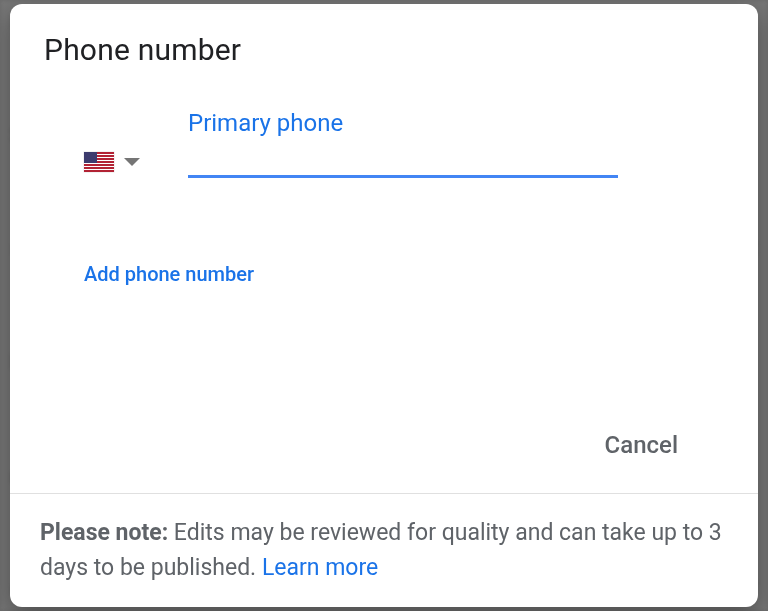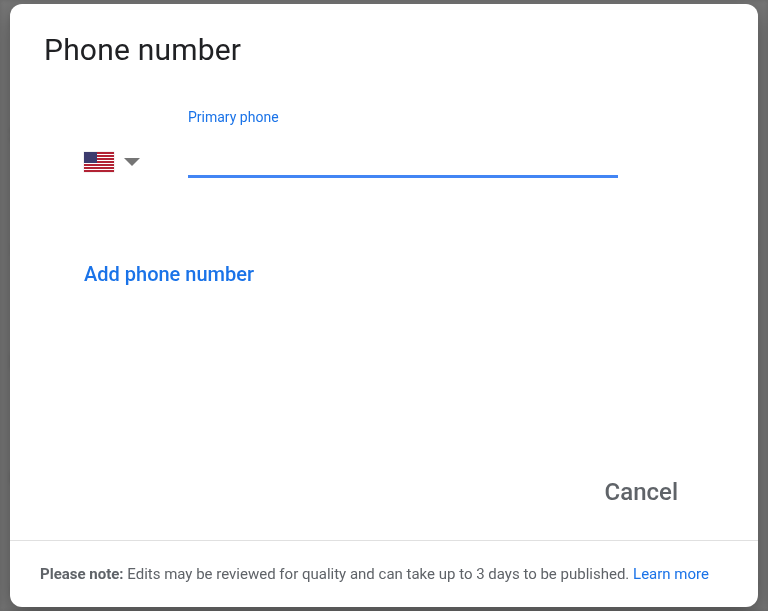--- a/index.html
+++ b/index.html
@@ -85,21 +85,21 @@
       border-top: 8px solid #757575;
     }
     .input-wrap {
       position: relative;
       width: 430px;
     }
     .float-label {
       position: absolute;
       top: -30px;
       left: 0;
-      font-size: 14px;
+      font-size: 24px;
       color: #1a73e8;
       font-weight: 400;
     }
     .phone-input {
       width: 100%;
       border: none;
       border-bottom: 3px solid #4285f4;
       font-size: 22px;
       padding: 6px 0 4px 0;
       outline: none;
@@ -130,21 +130,21 @@
       cursor: pointer;
       font-family: inherit;
       padding: 4px 2px;
     }
     .btn-cancel { color: #5f6368; }
     .btn-apply { color: #1a73e8; }
     .footer {
       border-top: 1px solid #e0e0e0;
       padding: 22px 30px 22px 30px;
       color: #5f6368;
-      font-size: 15px;
+      font-size: 23px;
       line-height: 1.5;
     }
     .footer strong { color: #5f6368; font-weight: 700; }
     .learn-more {
       color: #1a73e8;
       cursor: pointer;
     }
   </style>
 </head>
 <body>

